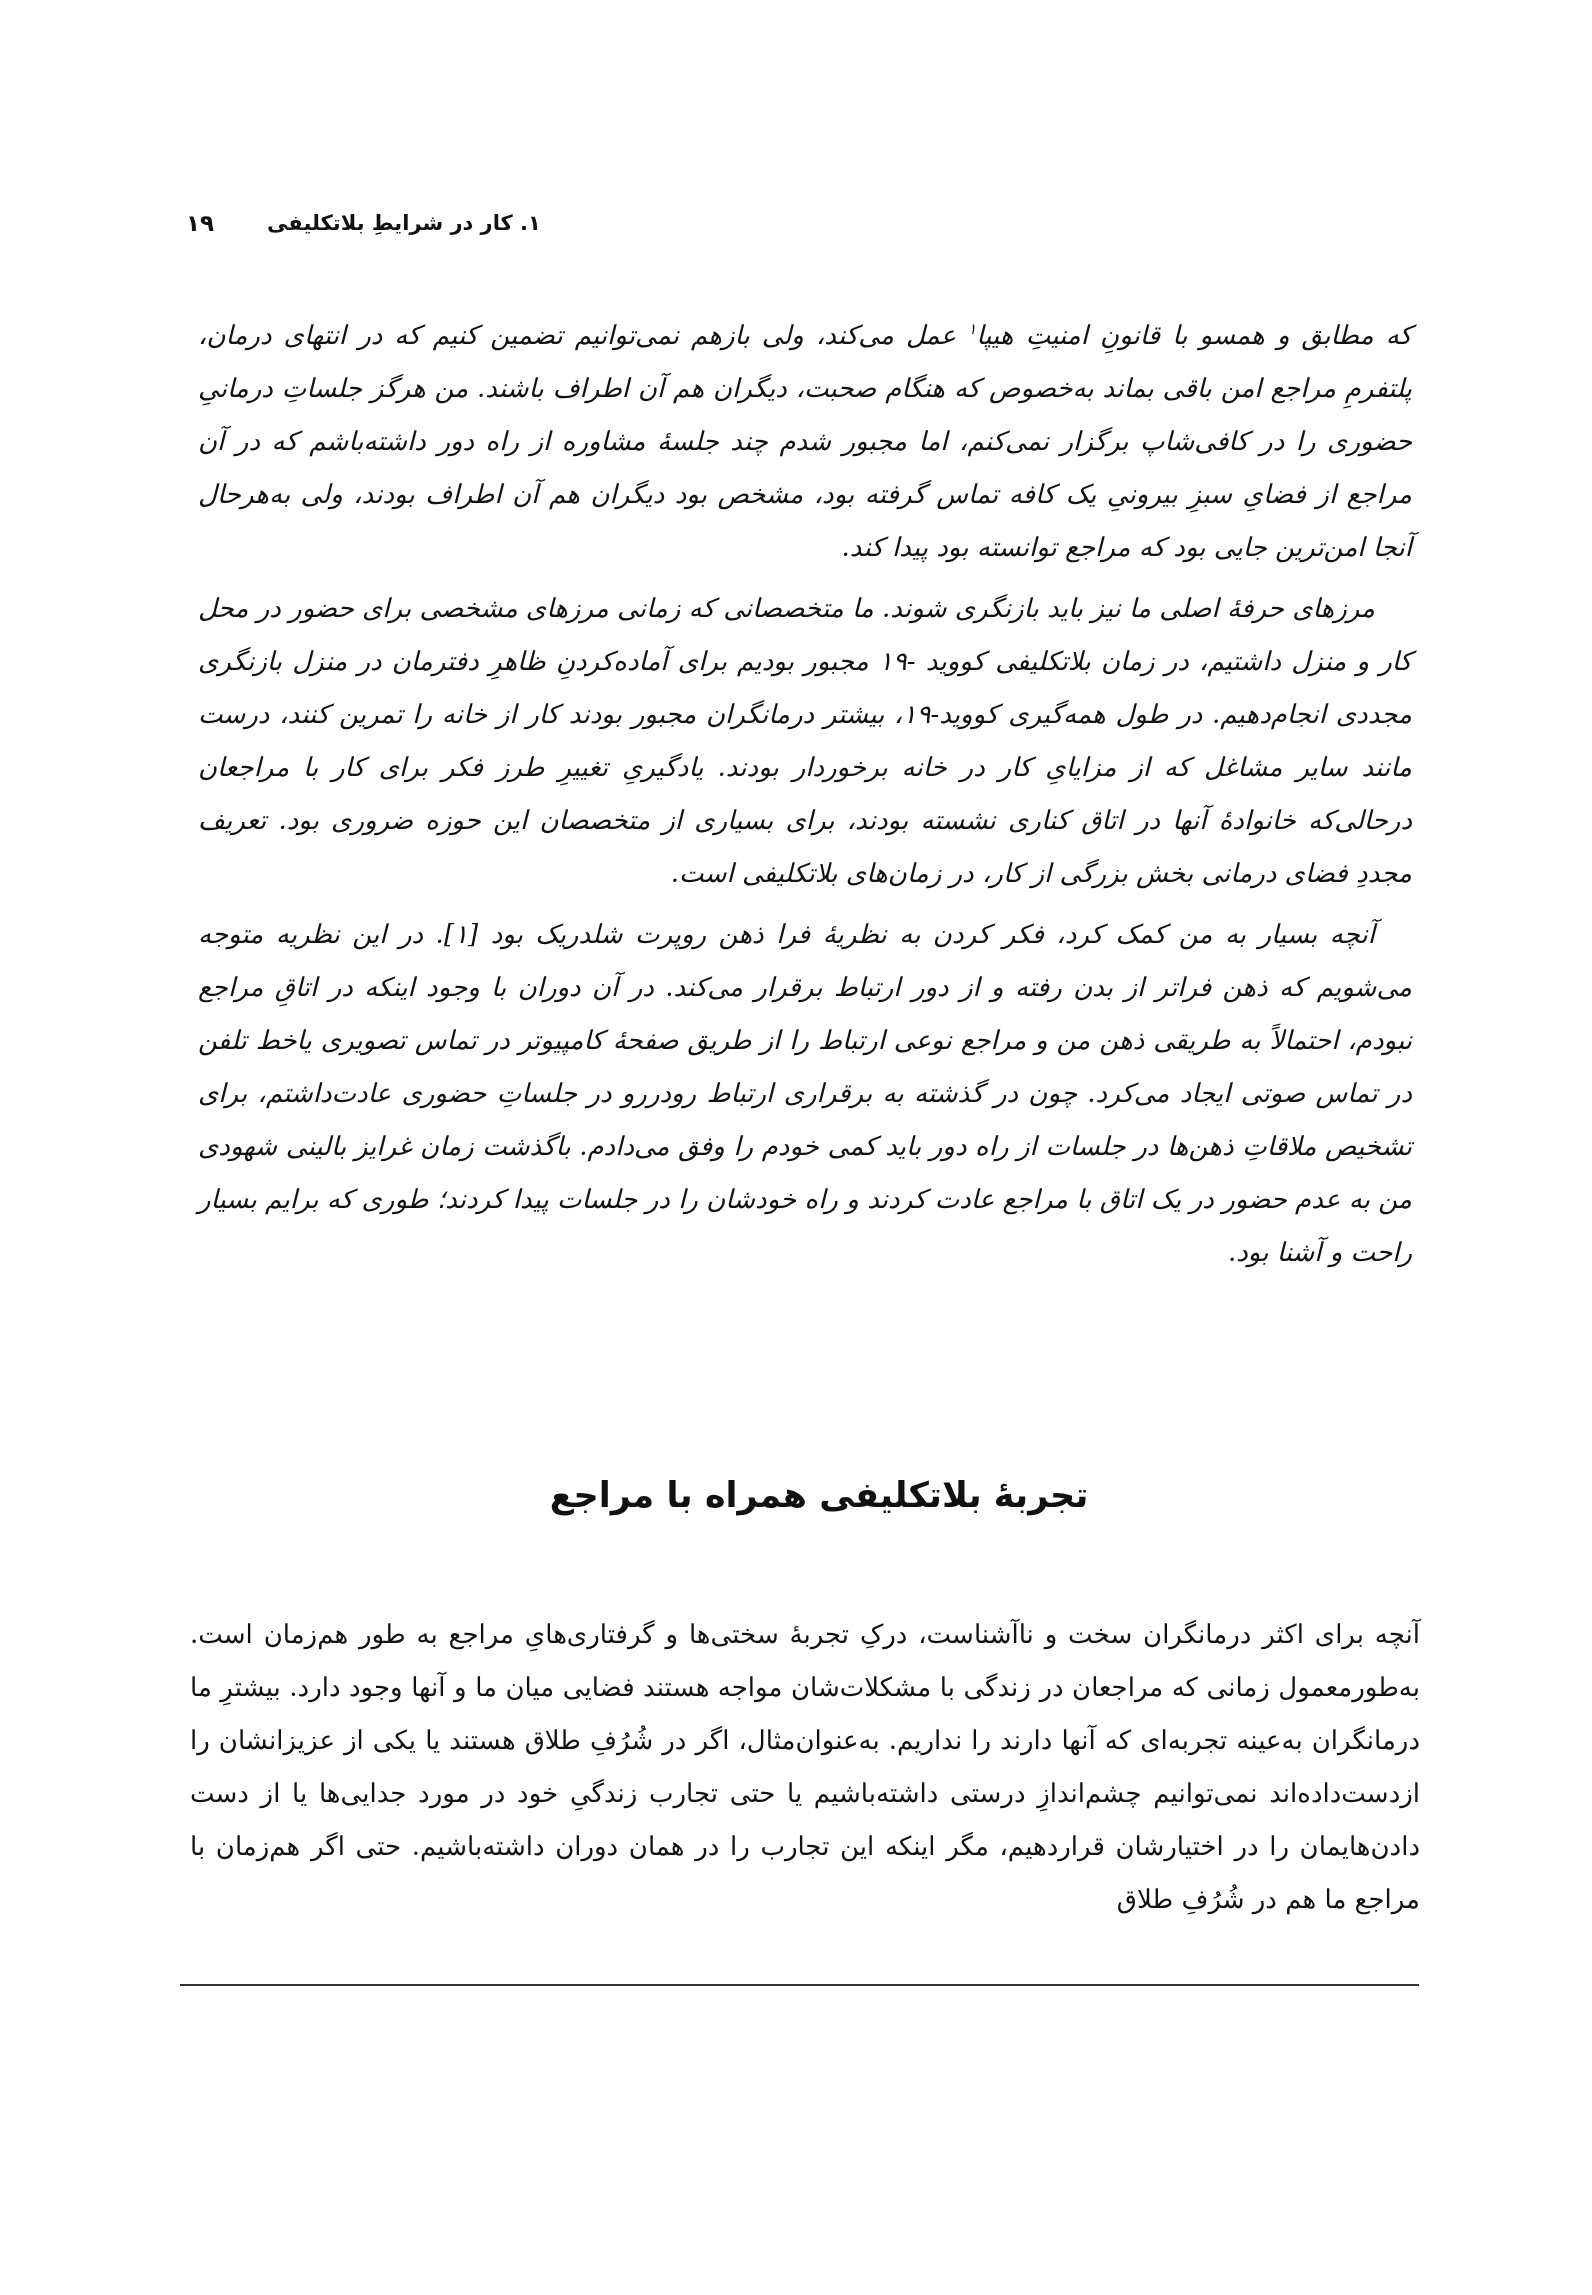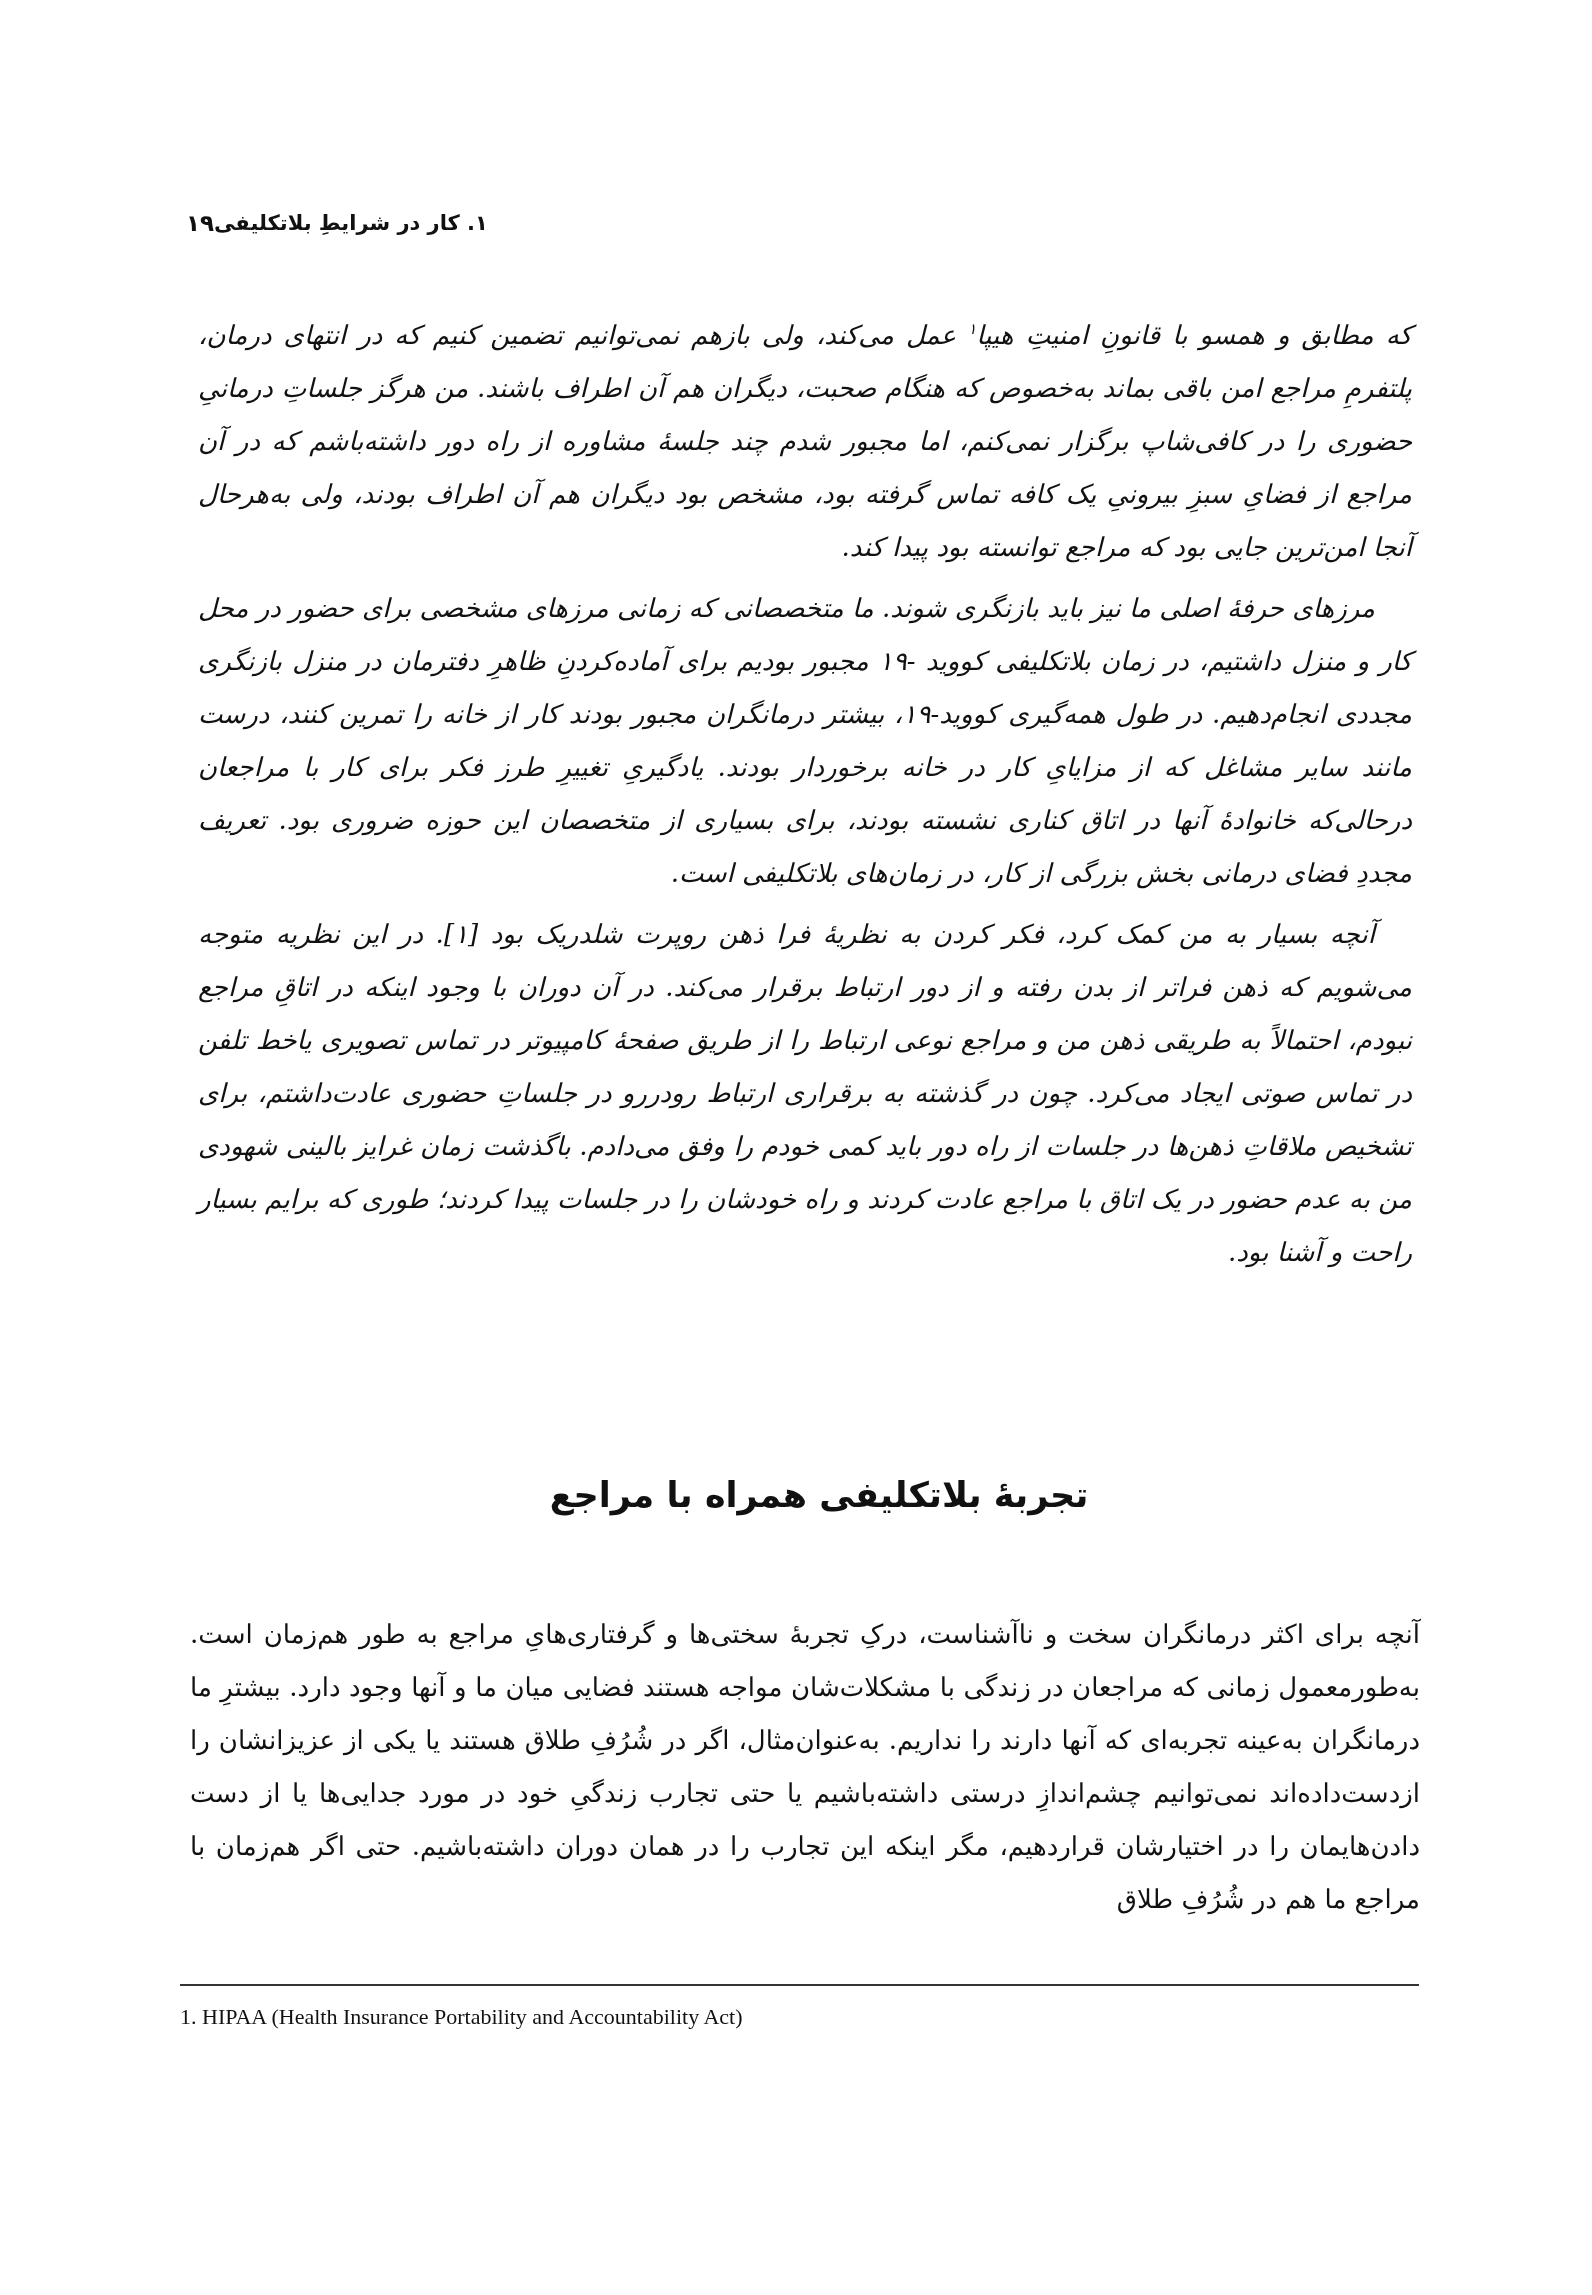--- a/index.html
+++ b/index.html
@@ -3,21 +3,21 @@
   <meta charset="utf-8">
   <style>
     html, body { margin: 0; padding: 0; background: #ffffff; }
     body { width: 1593px; height: 2295px; position: relative; overflow: hidden; color: #111111; }
     .page { position: absolute; left: 0; top: 0; width: 1593px; height: 2295px; background: #ffffff; }
     .running-header {
       position: absolute; left: 186px; top: 205px; width: 531px; height: 35px;
       display: flex; flex-direction: row; align-items: center; direction: ltr;
       font-family: "DejaVu Sans", sans-serif; font-weight: bold; font-size: 21px;
     }
-    .running-header .page-number { font-size: 23px; }
+    .running-header .page-number { margin-right: 53px; font-size: 23px; }
     .running-header .chapter-title { direction: rtl; }
     .body-text {
       position: absolute; left: 190px; top: 301px; width: 1230px;
       direction: rtl; text-align: justify; text-align-last: right;
       font-family: "DejaVu Serif", serif; font-size: 26px; line-height: 53px;
     }
     .body-text p { margin: 8px; text-indent: 0; font-style: italic; }
     .body-text p.indent { text-indent: 37px; }
     .body-text sup { font-size: 15px; line-height: 0; }
     .section-heading {
@@ -59,16 +59,15 @@
     <p class="indent">آنچه بسیار به من کمک کرد، فکر کردن به نظریهٔ فرا ذهن روپرت شلدریک بود [۱]. در این نظریه متوجه می‌شویم که ذهن فراتر از بدن رفته و از دور ارتباط برقرار می‌کند. در آن دوران با وجود اینکه در اتاقِ مراجع نبودم، احتمالاً به طریقی ذهن من و مراجع نوعی ارتباط را از طریق صفحهٔ کامپیوتر در تماس تصویری یاخط تلفن در تماس صوتی ایجاد می‌کرد. چون در گذشته به برقراری ارتباط رودررو در جلساتِ حضوری عادت‌داشتم، برای تشخیص ملاقاتِ ذهن‌ها در جلسات از راه دور باید کمی خودم را وفق می‌دادم. باگذشت زمان غرایز بالینی شهودی من به عدم حضور در یک اتاق با مراجع عادت کردند و راه خودشان را در جلسات پیدا کردند؛ طوری که برایم بسیار راحت و آشنا بود.</p>
   </div>
 
   <div class="section-heading">تجربهٔ بلاتکلیفی همراه با مراجع</div>
 
   <div class="body-text-2">
     <p>آنچه برای اکثر درمانگران سخت و ناآشناست، درکِ تجربهٔ سختی‌ها و گرفتاری‌هایِ مراجع به طور هم‌زمان است. به‌طورمعمول زمانی که مراجعان در زندگی با مشکلات‌شان مواجه هستند فضایی میان ما و آنها وجود دارد. بیشترِ ما درمانگران به‌عینه تجربه‌ای که آنها دارند را نداریم. به‌عنوان‌مثال، اگر در شُرُفِ طلاق هستند یا یکی از عزیزانشان را ازدست‌داده‌اند نمی‌توانیم چشم‌اندازِ درستی داشته‌باشیم یا حتی تجارب زندگیِ خود در مورد جدایی‌ها یا از دست دادن‌هایمان را در اختیارشان قراردهیم، مگر اینکه این تجارب را در همان دوران داشته‌باشیم. حتی اگر هم‌زمان با مراجع ما هم در شُرُفِ طلاق</p>
   </div>
 
   <div class="footnote-rule"></div>
-  <div class="footnote-en">1. HIPAA (Health Insurance Portability and Accountability Act)</div>
 
 </div>
 
 
 </body></html>

